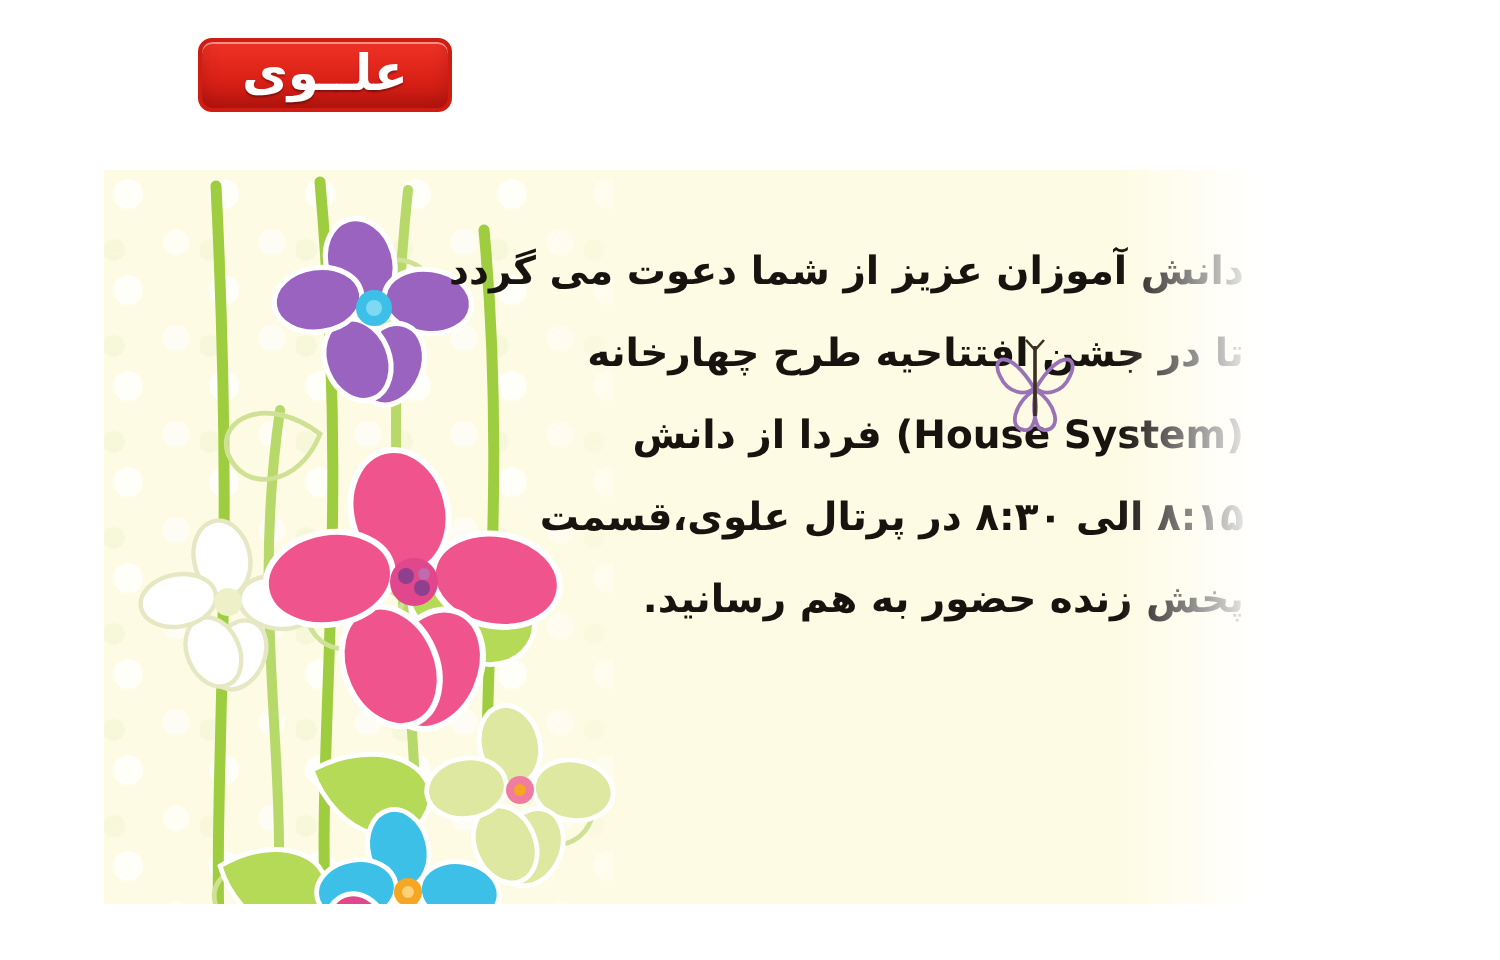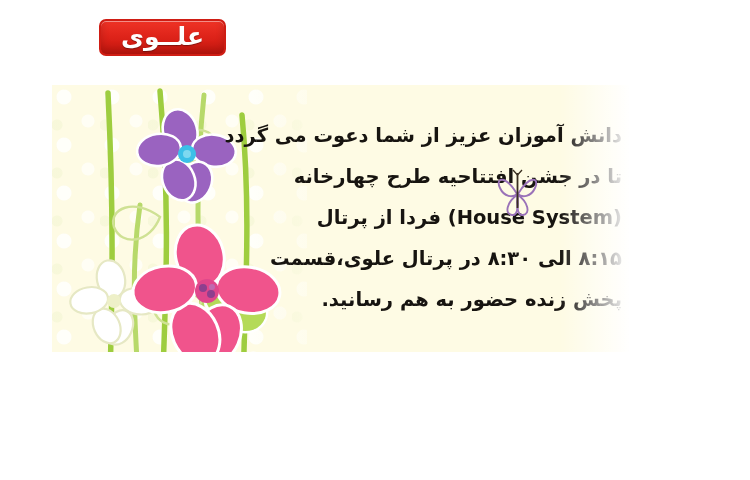--- a/index.html
+++ b/index.html
@@ -3,21 +3,21 @@
 <meta charset="utf-8">
 <style>
   html, body {
     margin: 0;
     padding: 0;
     background: #ffffff;
   }
   #page {
     position: relative;
     width: 750px;
-    height: 352px;
+    height: 452px;
     background: #ffffff;
     overflow: hidden;
     font-family: "DejaVu Sans", sans-serif;
     border-radius: 17px;
   }
 
   
   #logo-wrap {
     position: absolute;
     left: 99px;
@@ -255,20 +255,20 @@
         <path d="M22 27 C 12 34, 9 46, 17 47 C 23 48, 24 36, 22 27 Z"></path>
         <path d="M23 27 C 33 34, 36 46, 28 47 C 22 48, 21 36, 23 27 Z"></path>
       </g>
       <path d="M22.5 5 L22.5 40" stroke="#3a2f20" stroke-width="1.8" fill="none"></path>
       <path d="M22.5 7 L18 2 M22.5 7 L27 2" stroke="#3a2f20" stroke-width="1.3" fill="none"></path>
     </svg>
 
     <div id="message">
       <div class="ln">دانش آموزان عزیز از شما دعوت می گردد</div>
       <div class="ln">تا در جشن افتتاحیه طرح چهارخانه</div>
-      <div class="ln"><span class="latin">(House System)</span> <span>فردا از پرتال</span></div>
+      <div class="ln"><span class="latin">(House System)</span> <span>فردا از دانش</span></div>
       <div class="ln">۸:۱۵ الی ۸:۳۰ در پرتال علوی،قسمت</div>
       <div class="ln">پخش زنده حضور به هم رسانید.</div>
     </div>
 
     <div id="card-fade"></div>
   </div>
 </div>
 
 </body></html>

